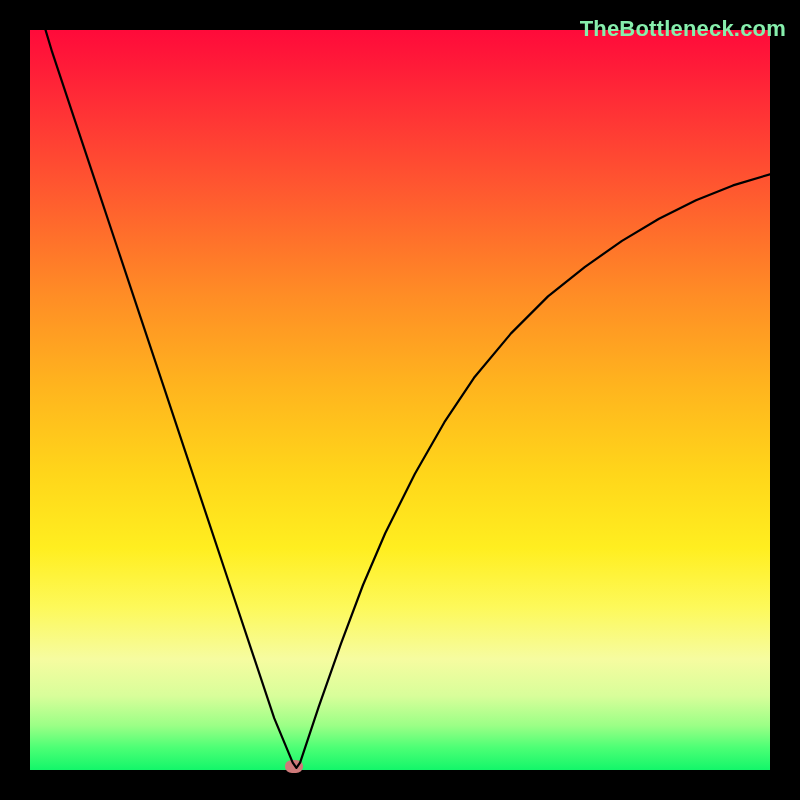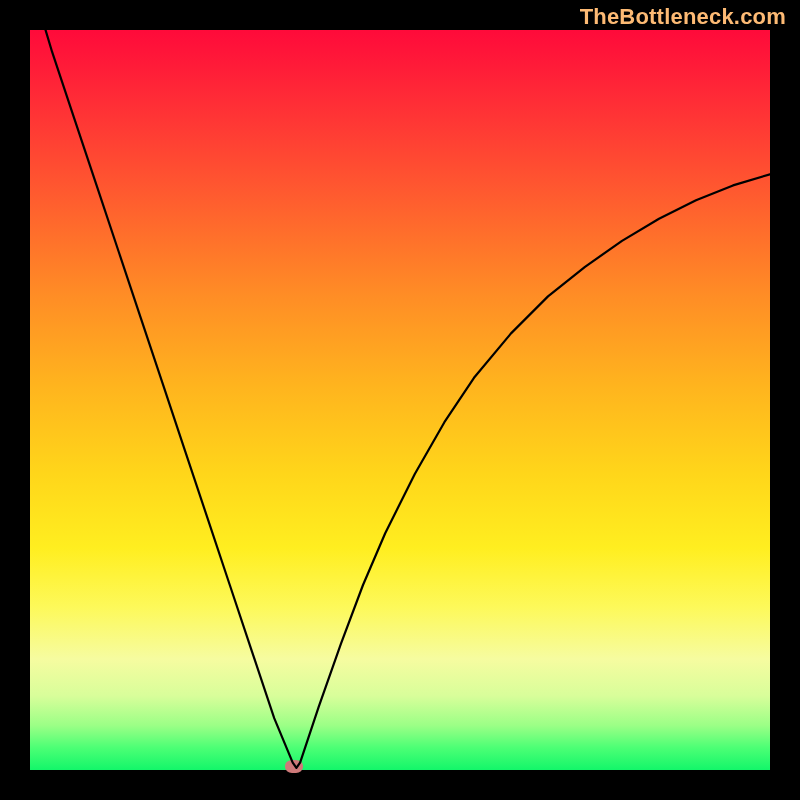--- a/index.html
+++ b/index.html
@@ -5,26 +5,26 @@
   * { margin: 0; padding: 0; box-sizing: border-box; }
   html, body { width: 800px; height: 800px; background: #000; overflow: hidden; }
   .frame {
     position: relative;
     width: 800px;
     height: 800px;
     background: #000;
   }
   .watermark {
     position: absolute;
-    top: 4px;
+    top: 16px;
     right: 14px;
     font-family: Arial, Helvetica, sans-serif;
     font-size: 22px;
     font-weight: bold;
-    color: #fdba74;
+    color: #86efac;
     letter-spacing: 0.2px;
     z-index: 5;
   }
   .plot-area {
     position: absolute;
     left: 30px;
     top: 30px;
     width: 740px;
     height: 740px;
     background: linear-gradient(to bottom,

